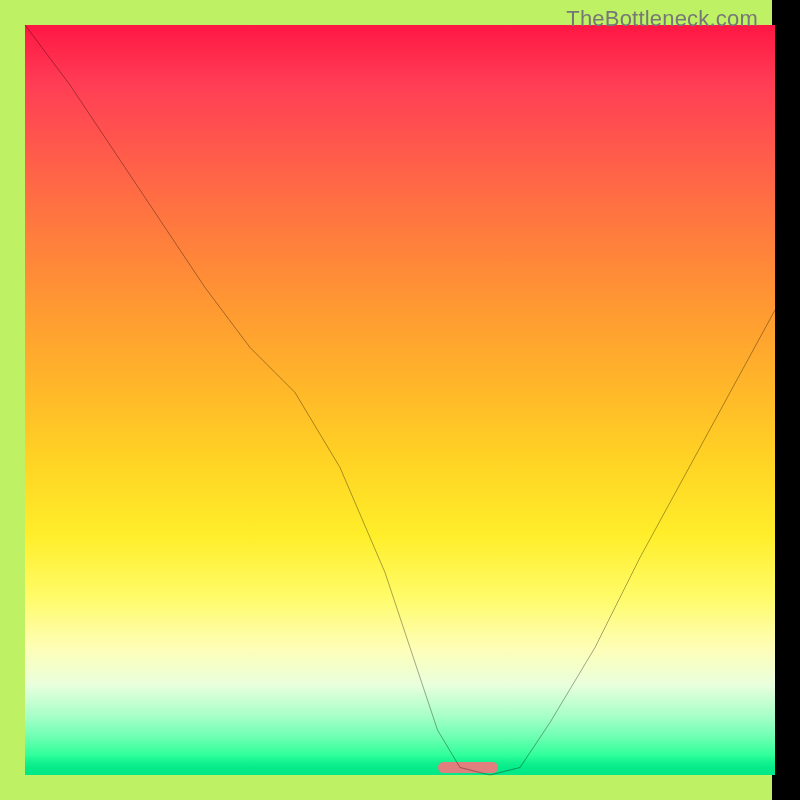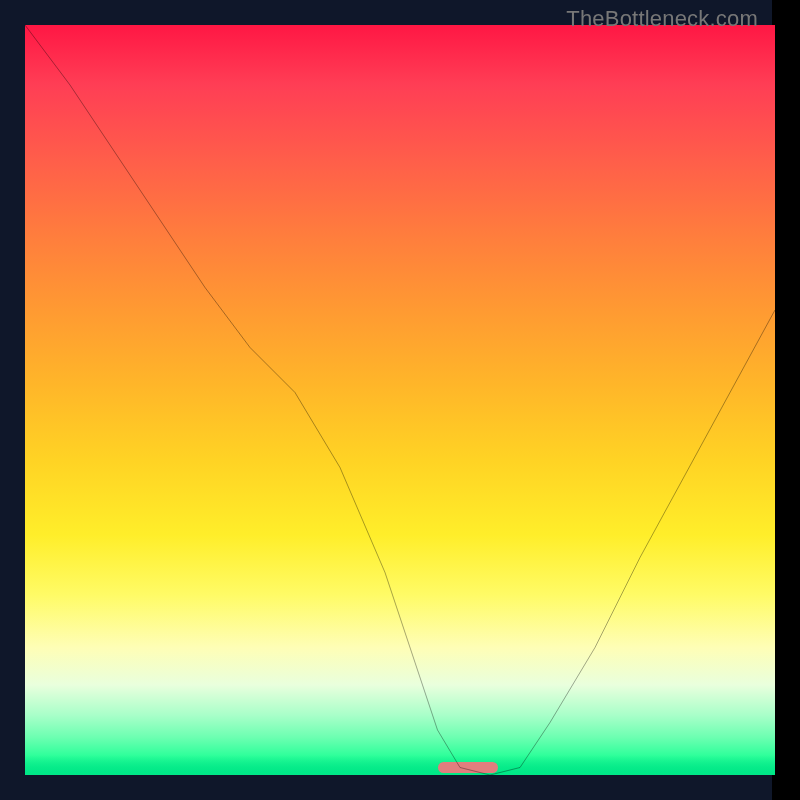--- a/index.html
+++ b/index.html
@@ -8,21 +8,21 @@
     width: 800px;
     height: 800px;
     overflow: hidden;
     background: #000;
     font-family: Arial, Helvetica, sans-serif;
   }
   .frame {
     position: relative;
     width: 772px;
     height: 800px;
-    background: #0f172a;
+    background: #bef264;
   }
   .plot-area {
     position: absolute;
     left: 25px;
     top: 25px;
     width: 750px;
     height: 750px;
     background: linear-gradient(
       to bottom,
       #ff1744 0%,

